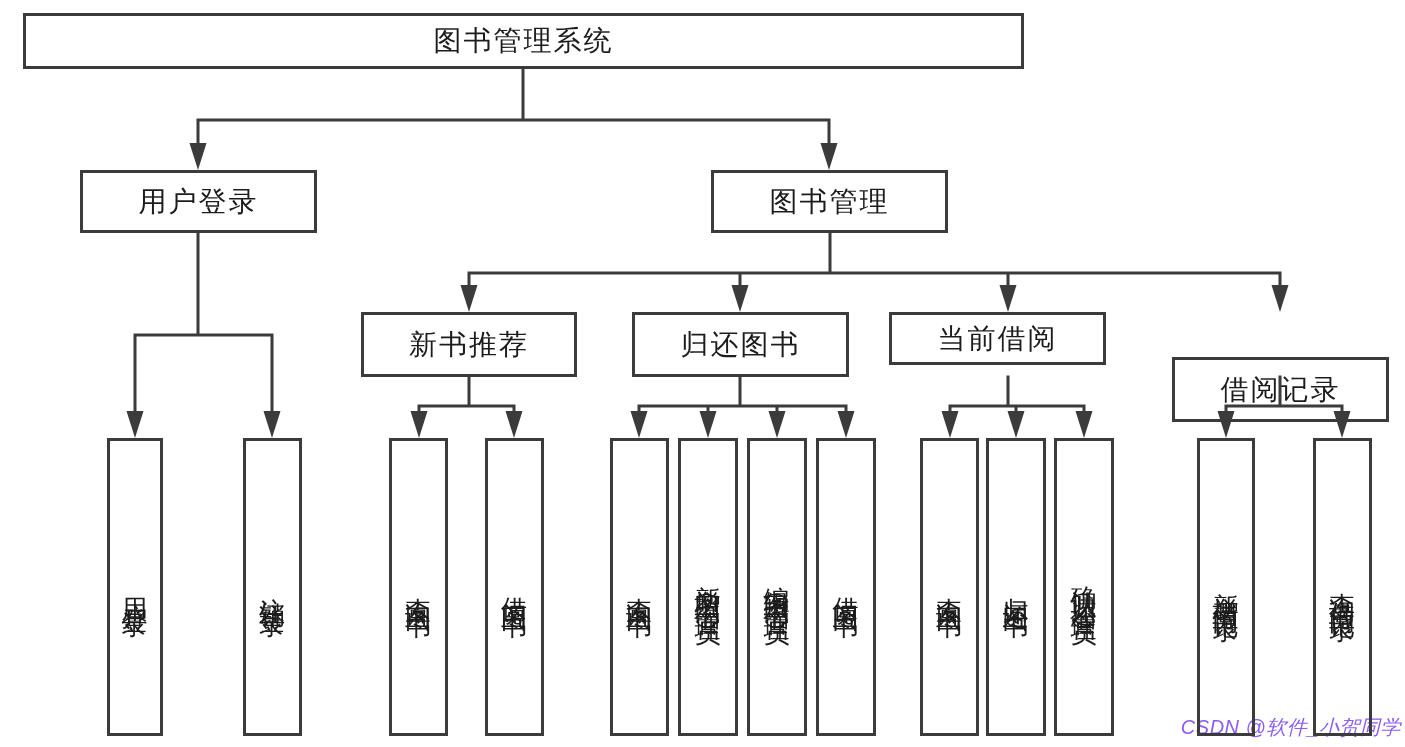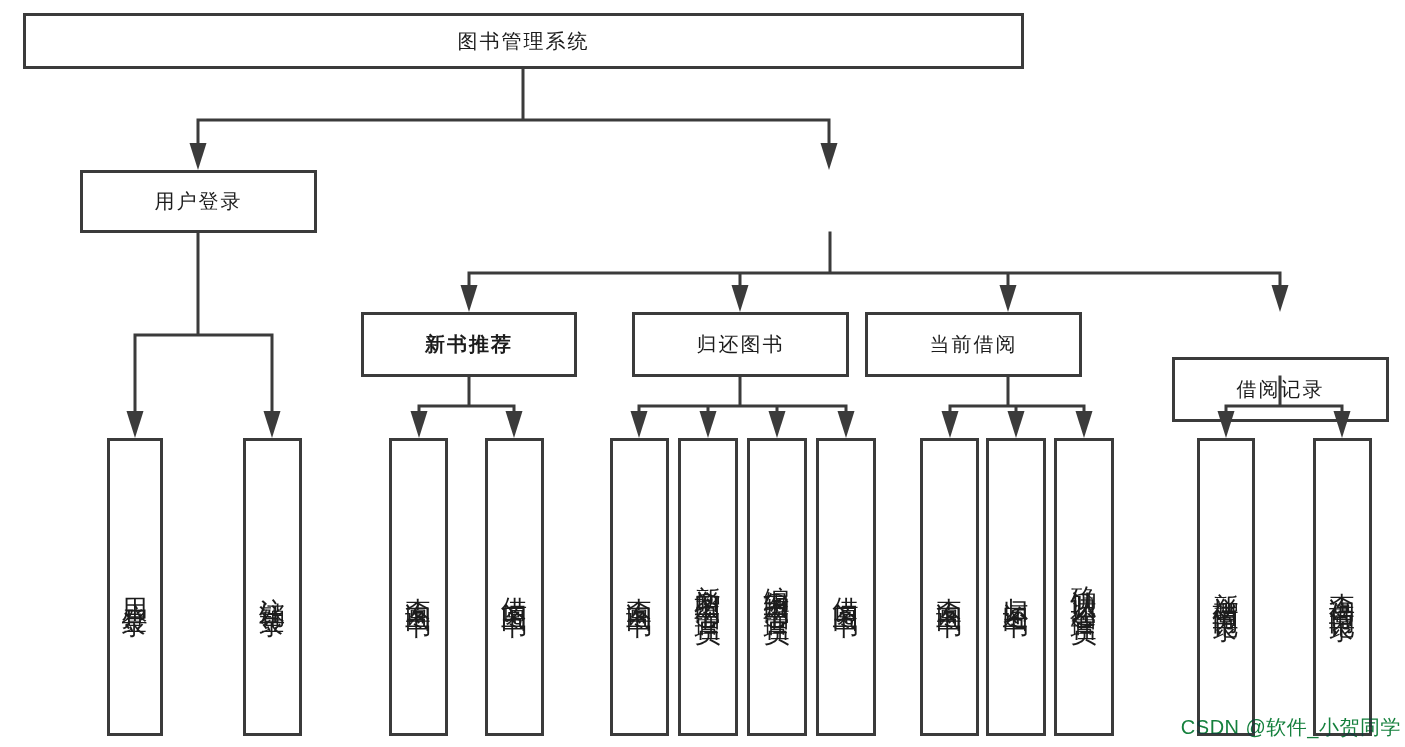--- a/index.html
+++ b/index.html
@@ -14,21 +14,21 @@
     position:absolute;
     box-sizing:border-box;
     border:3px solid #3b3b3b;
     background:#ffffff;
     display:flex;
     align-items:center;
     justify-content:center;
     color:#1c1c1c;
     z-index:2;
   }
-  .hnode { font-size:20px; letter-spacing:2px; white-space:nowrap; }
+  .hnode { font-size:28px; letter-spacing:2px; white-space:nowrap; }
   .vnode { top:438px; height:298px; }
   .vnode .vtext {
     writing-mode:vertical-rl;
     text-orientation:mixed;
     font-size:26px;
     letter-spacing:5px;
     line-height:1;
     white-space:nowrap;
   }
   #connectors {
@@ -36,47 +36,51 @@
     width:1405px; height:747px;
     z-index:3;
     pointer-events:none;
   }
   #connectors path { stroke:#3b3b3b; stroke-width:3; fill:none; stroke-linecap:square; }
   #connectors polygon { fill:#3b3b3b; stroke:none; }
   #watermark {
     position:absolute;
     right:4px; top:714px;
     font-size:20px;
-    color:#15803d;
+    color:#8b5cf6;
     letter-spacing:0.5px;
     white-space:nowrap;
     z-index:5;
     mix-blend-mode:darken;
+    font-style:italic;
   }
 </style>
 </head>
 <body>
 
 <div id="canvas">
 
   <div class="node hnode" style="left:23px; top:13px; width:1001px; height:56px;">
     <span>图书管理系统</span>
   </div>
 
   <div class="node hnode" style="left:80px; top:170px; width:237px; height:63px;">
     <span>用户登录</span>
   </div>
+  <div class="node hnode" style="left:711px; top:170px; width:237px; height:63px;">
+    <span>图书管理</span>
+  </div>
 
-  <div class="node hnode" style="left:361px; top:312px; width:216px; height:65px;font-weight:bold;">
+  <div class="node hnode" style="left:361px; top:312px; width:216px; height:65px;">
     <span>新书推荐</span>
   </div>
   <div class="node hnode" style="left:632px; top:312px; width:217px; height:65px;">
     <span>归还图书</span>
   </div>
-  <div class="node hnode" style="left:865px; top:312px; width:217px; height:65px;text-align:center;">
+  <div class="node hnode" style="left:889px; top:312px; width:217px; height:53px;text-align:center;">
     <span>当前借阅</span>
   </div>
   <div class="node hnode" style="left:1172px; top:312px; width:217px; height:65px;margin-top:45px;">
     <span>借阅记录</span>
   </div>
 
   <div class="node vnode" style="left:107px; width:56px;">
     <span class="vtext">用户登录</span>
   </div>
   <div class="node vnode" style="left:243px; width:59px;">

